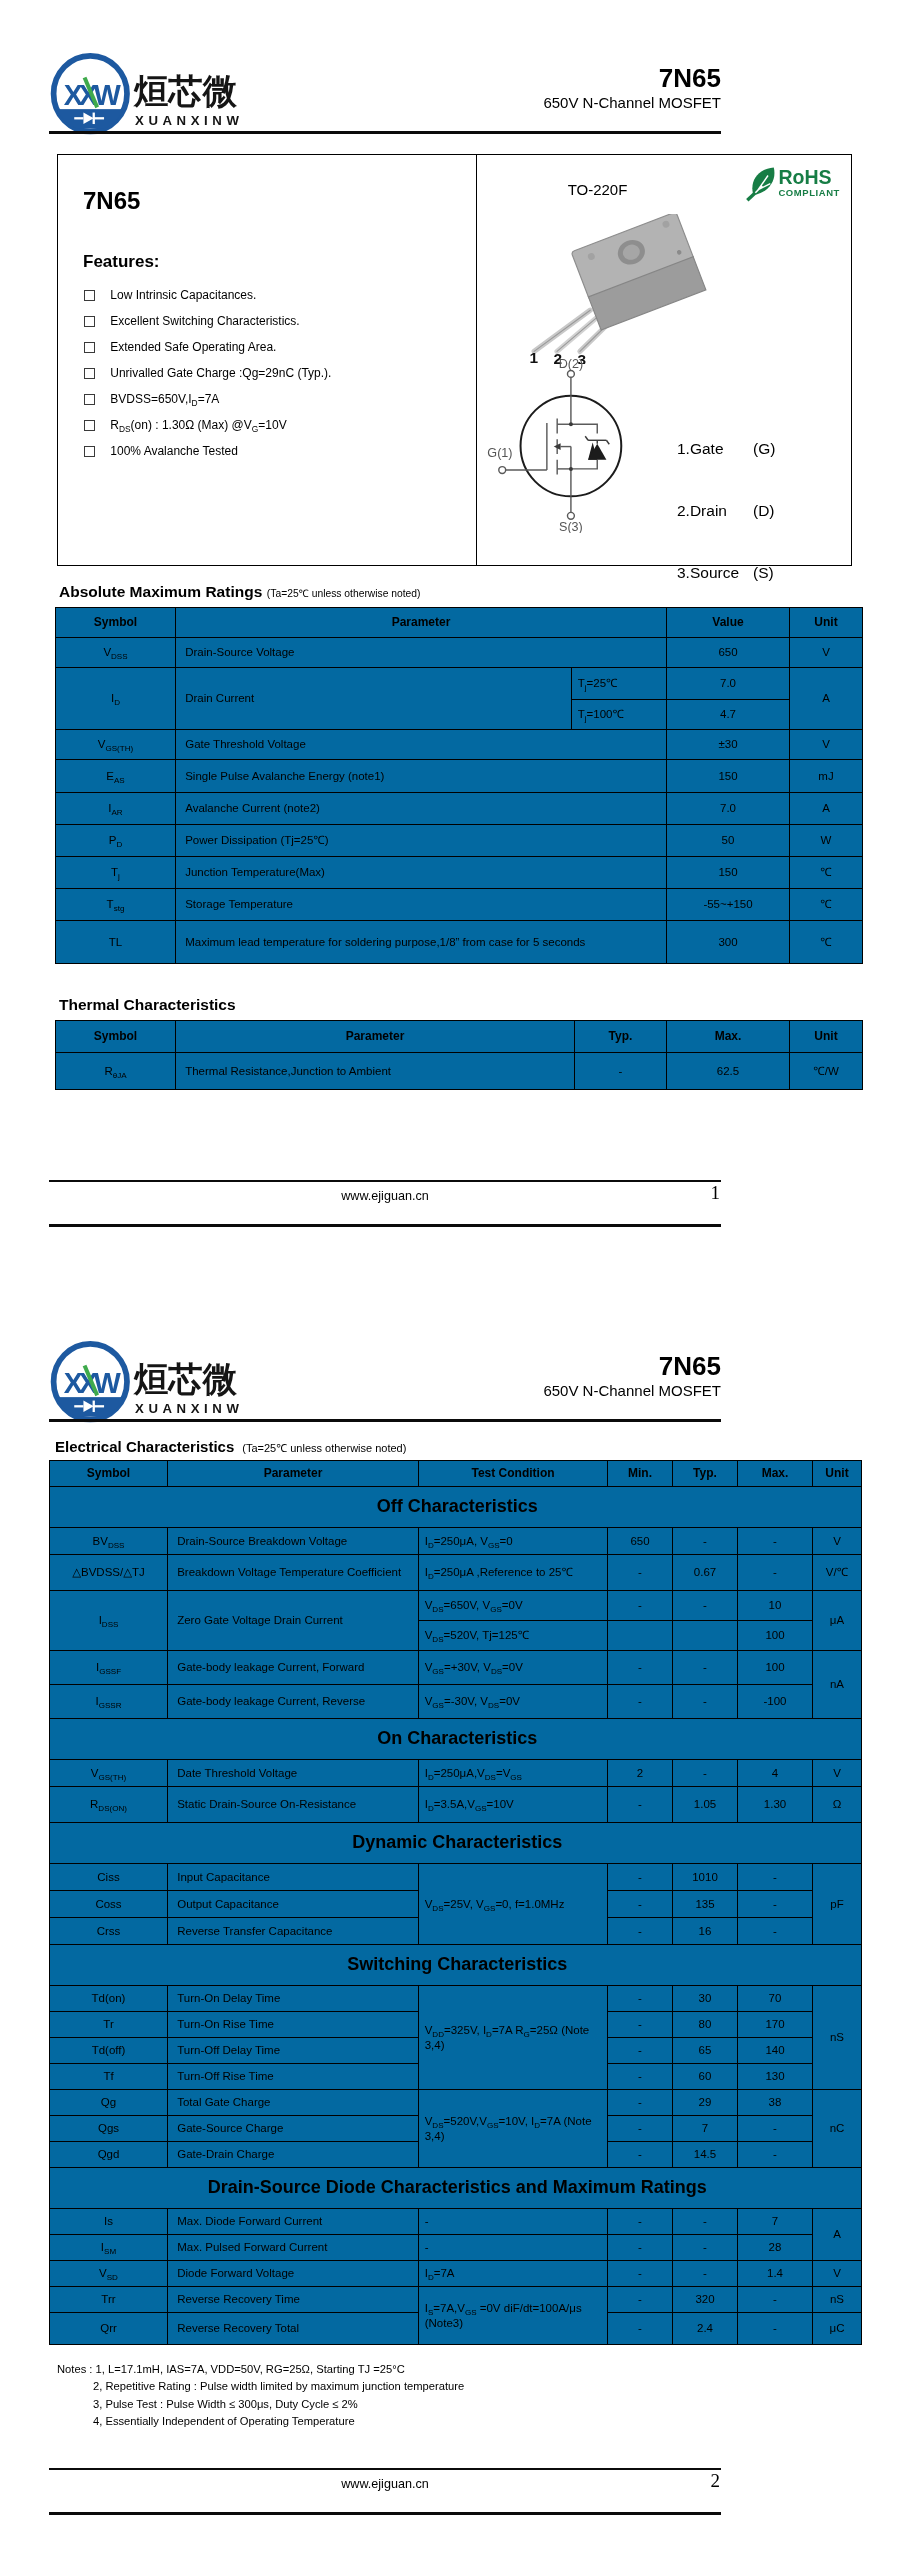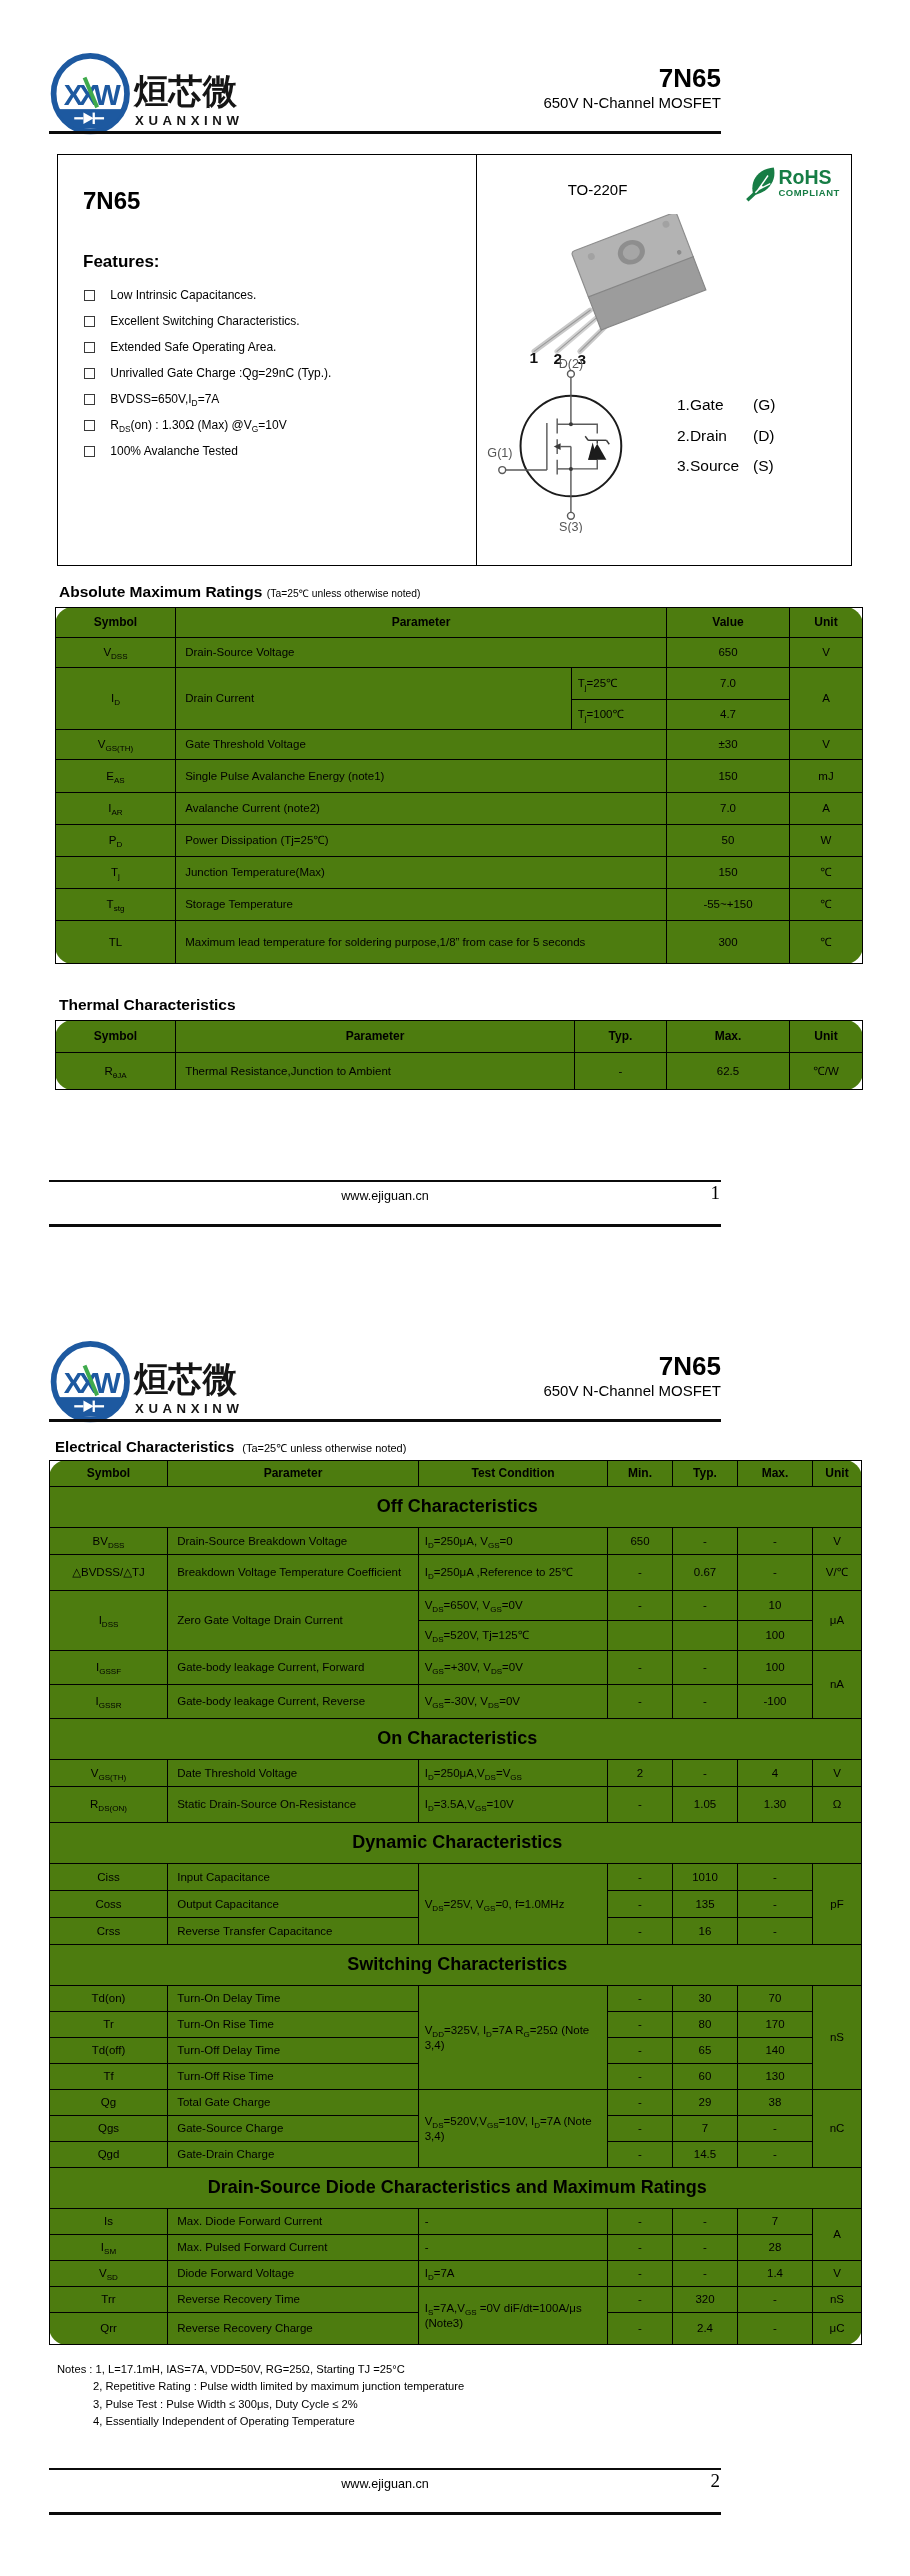--- a/index.html
+++ b/index.html
@@ -23,29 +23,29 @@
   .fb-feat{font-size:17px;font-weight:bold;margin-top:37px;}
   .fb-items{margin-top:16px;}
   .fitem{display:flex;align-items:flex-start;margin-bottom:12px;font-size:12px;}
   .cb{width:9.2px;height:9.2px;border:1.1px solid #3a3a3a;margin:1.7px 15px 0 1.1px;flex:none;}
   .fb-right{position:absolute;left:418px;top:0;right:0;bottom:0;border-left:1.7px solid #000;}
   .pkg-name{position:absolute;left:17px;top:26px;width:207px;text-align:center;font-size:15px;}
   .rohs{position:absolute;right:6.9px;top:9.2px;}
   .pkg-svg{position:absolute;left:17px;top:59px;}
   .sym-svg{position:absolute;left:2.3px;top:204px;}
   .legend{position:absolute;left:200px;top:241px;font-size:15.5px;}
-  .leg-item{display:flex;margin-bottom:12.6px;}
+  .leg-item{display:flex;margin-bottom:12.6px;margin-top:44px;}
   .leg-name{width:76px;}
 
   
   .sec-head{position:absolute;left:59px;font-weight:bold;font-size:15.5px;}
   .sec-note{font-weight:normal;font-size:10.3px;margin-left:4.6px;}
 
   
-  table{border-collapse:collapse;table-layout:fixed;position:absolute;background:#4d7c0f;border-radius:18px;}
+  table{border-collapse:collapse;table-layout:fixed;position:absolute;background:#0369a1;}
   td{border:1.1px solid #000;font-size:11.5px;text-align:center;vertical-align:middle;padding:1.1px 3.4px;line-height:1.3;word-wrap:break-word;}
   tr.hd td{font-weight:bold;font-size:12px;}
   td.l{text-align:left;padding-left:9.2px;}
   td.cl{text-align:left;padding-left:5.7px;}
   td.sect{text-align:center;font-weight:bold;font-size:18px;padding-left:6.9px;}
   .t-abs{left:55px;top:607px;width:807px;border:1.7px solid #000;}
   .t-th{left:55px;top:1020px;width:807px;border:1.7px solid #000;}
   .t-el{left:49px;top:172px;width:813px;border:1.7px solid #000;}
   sub{font-size:70%;line-height:0;}
 
@@ -595,21 +595,21 @@
         <td>Trr</td>
         <td class="l">Reverse Recovery Time</td>
         <td class="cl" rowspan="2">I<sub>S</sub>=7A,V<sub>GS</sub> =0V diF/dt=100A/μs (Note3)</td>
         <td>-</td>
         <td>320</td>
         <td>-</td>
         <td>nS</td>
       </tr>
       <tr style="height:32px">
         <td>Qrr</td>
-        <td class="l">Reverse Recovery Charge</td>
+        <td class="l">Reverse Recovery Total</td>
         <td>-</td>
         <td>2.4</td>
         <td>-</td>
         <td>μC</td>
       </tr>
     </tbody>
       </table>
 
     <div class="notes">
       <div>Notes : 1, L=17.1mH, IAS=7A, VDD=50V, RG=25Ω, Starting TJ =25°C</div>

